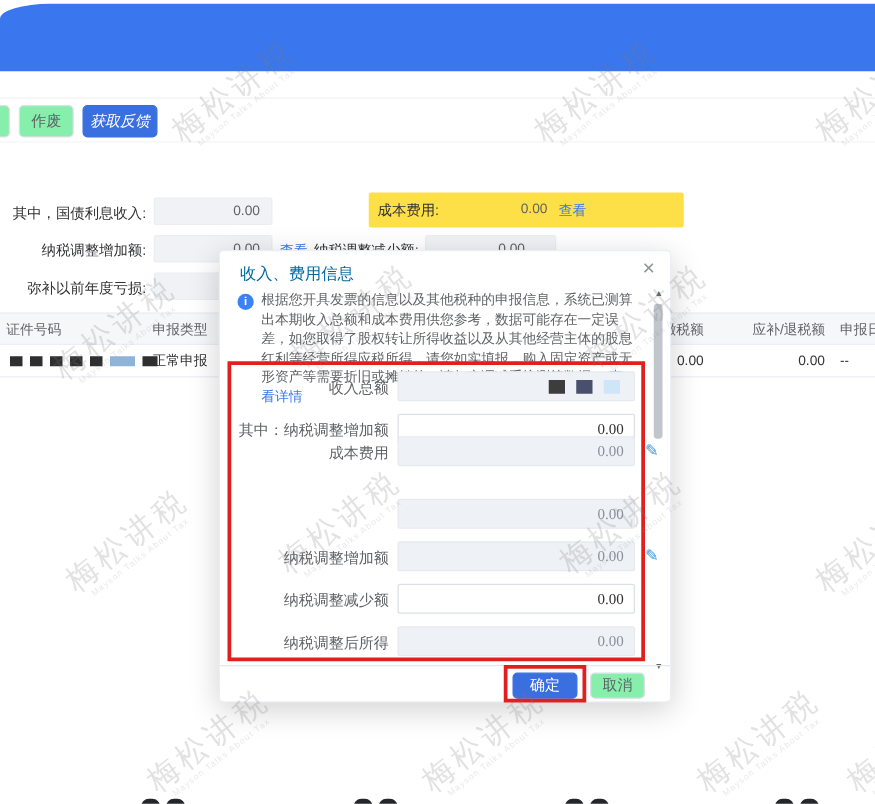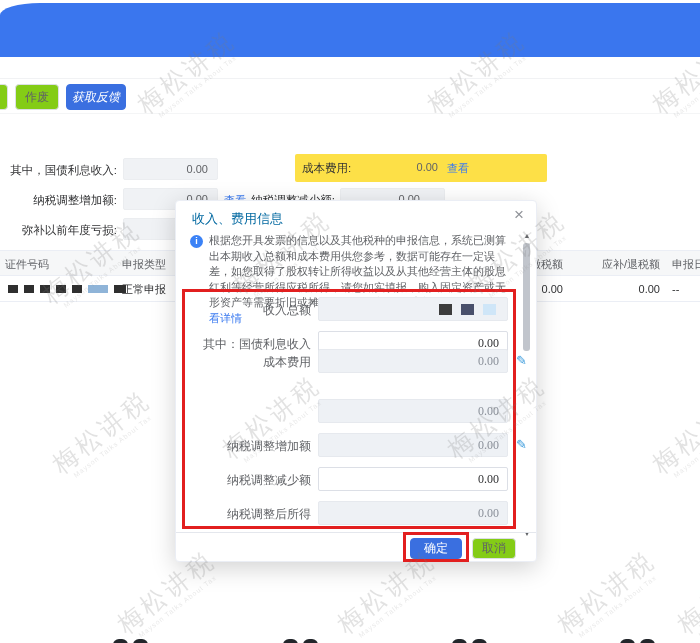--- a/index.html
+++ b/index.html
@@ -5,21 +5,21 @@
   * { margin:0; padding:0; box-sizing:border-box; }
   body { background:#fff; font-family:"Liberation Sans","DejaVu Sans",sans-serif; }
   .screen { position:relative; width:700px; height:643px; background:#fff; overflow:hidden; }
 
   
   .top-bar { position:absolute; left:0; top:3px; width:700px; height:54px; background:#3a76ee; border-top-left-radius:40px 12px; }
 
   
   .toolbar { position:absolute; left:0; top:78px; width:700px; height:36px; border-top:1px solid #f1f2f4; border-bottom:1px solid #f4f5f6; background:#fff; }
   .btn { display:inline-block; font-size:12px; line-height:24px; text-align:center; border-radius:4px; cursor:pointer; }
-  .btn-plain { background:#84cc16; border:1px solid #dcdfe6; color:#606266; }
+  .btn-plain { background:#86efac; border:1px solid #dcdfe6; color:#606266; }
   .btn-primary { background:#3a6fe0; border:1px solid #3a6fe0; color:#fff; }
   .btn-stub { position:absolute; left:-30px; top:5px; width:38px; height:26px; }
   .btn-void { position:absolute; left:15px; top:5px; width:44px; height:26px; }
   .btn-feedback { position:absolute; left:66px; top:5px; width:60px; height:26px;font-style:italic; }
 
   
   .bgf-label { position:absolute; font-size:11.5px; color:#303133; text-align:right; }
   .bgf-input { position:absolute; height:22px; background:#f0f2f5; border:1px solid #ebedf0; border-radius:2px; font-size:11px; color:#606266; text-align:right; line-height:20px; }
   .bgf-link { position:absolute; font-size:11px; color:#3a7af0; cursor:pointer; }
   .bgf-panel { position:absolute; left:295px; top:154px; width:252px; height:28px; background:#fde047; border-radius:2px; font-size:11.5px; color:#303133; }
@@ -147,21 +147,21 @@
       <div class="f-label">收入总额</div>
       <div class="f-input f-grey"></div>
       <div class="mask-sq">
         <i style="background:#3d3d3d;"></i>
           <i style="background:#49506b;"></i>
           <i style="background:#cfe6f8;"></i>
       </div>
     </div>
 
     <div class="field-row" style="top:130px;">
-      <div class="f-label">其中：国债利息收入</div>
+      <div class="f-label">其中：纳税调整增加额</div>
       <div class="f-input f-white">0.00</div>
     </div>
 
     <div class="field-row" style="top:148px;">
       <div class="f-label">成本费用</div>
       <div class="f-input f-grey">0.00</div>
       <i class="f-edit">✎</i>
     </div>
 
     <div class="field-row" style="top:198px;">

